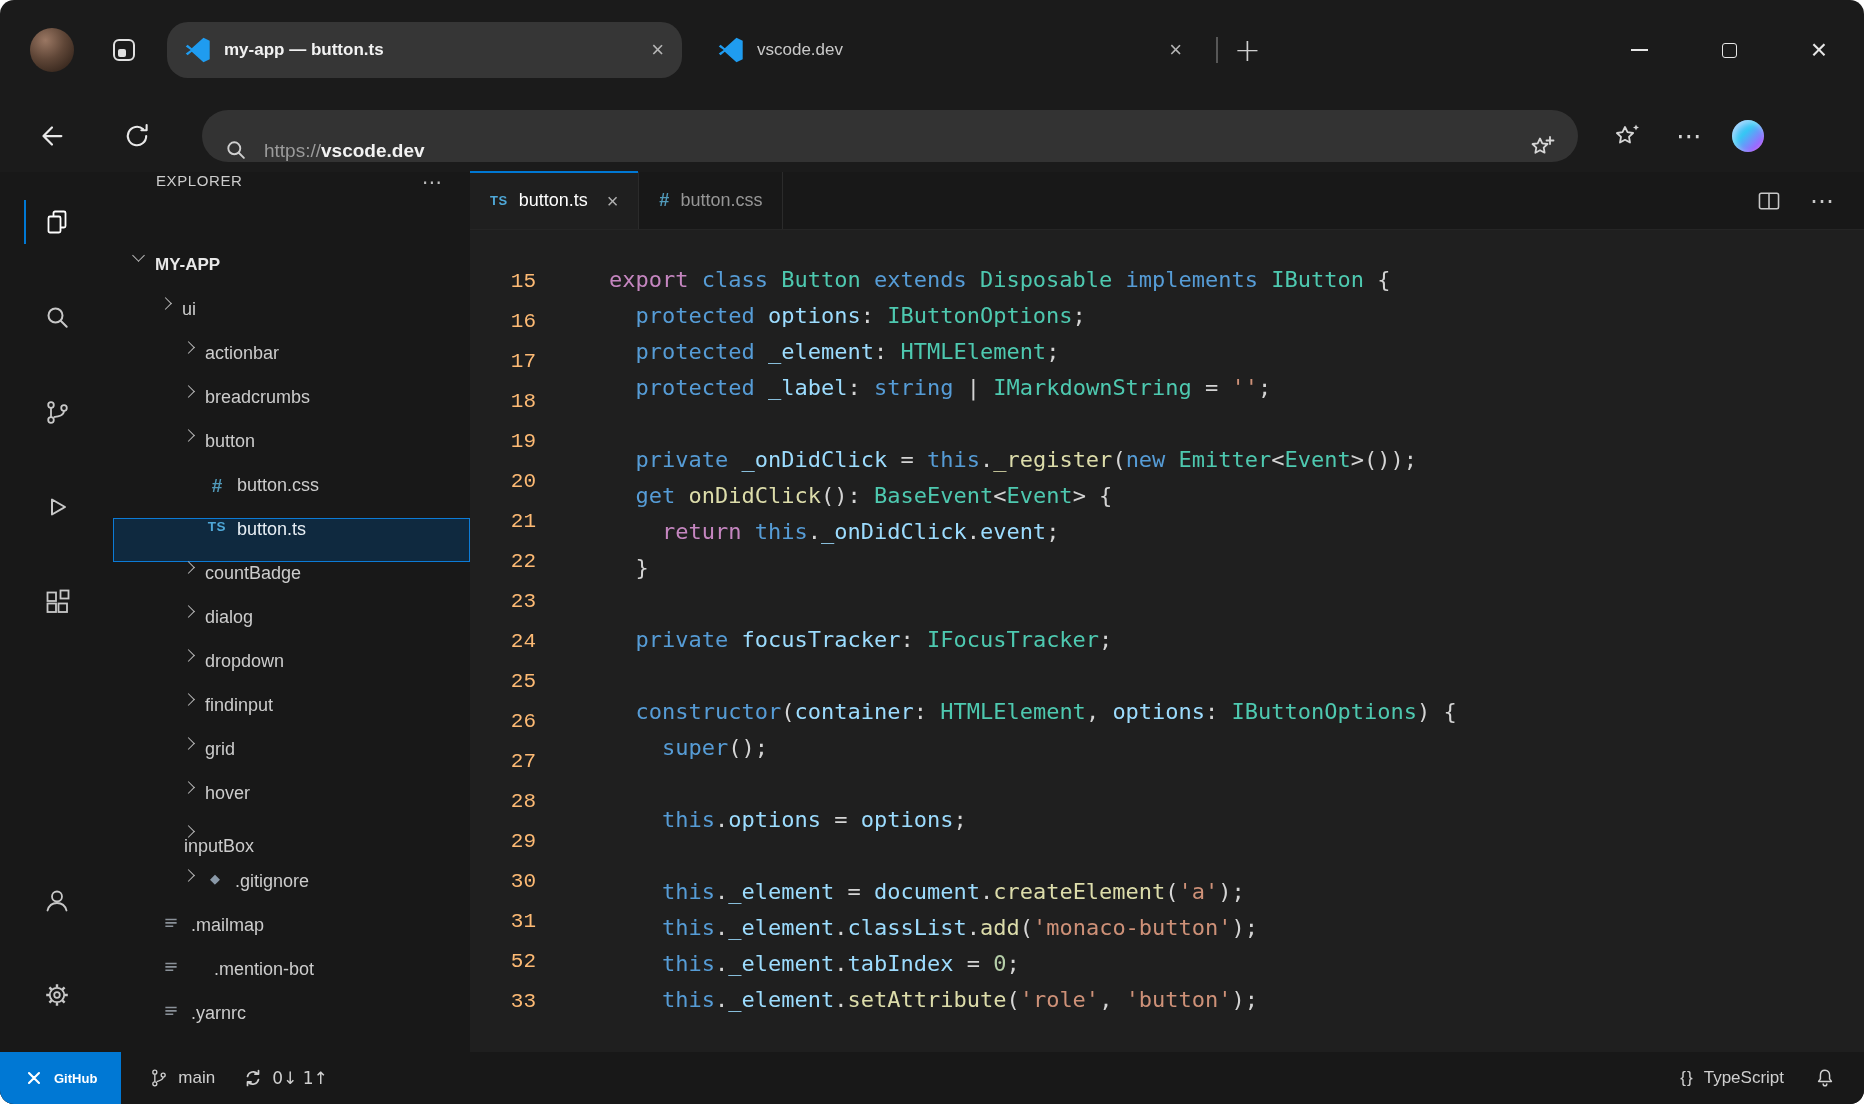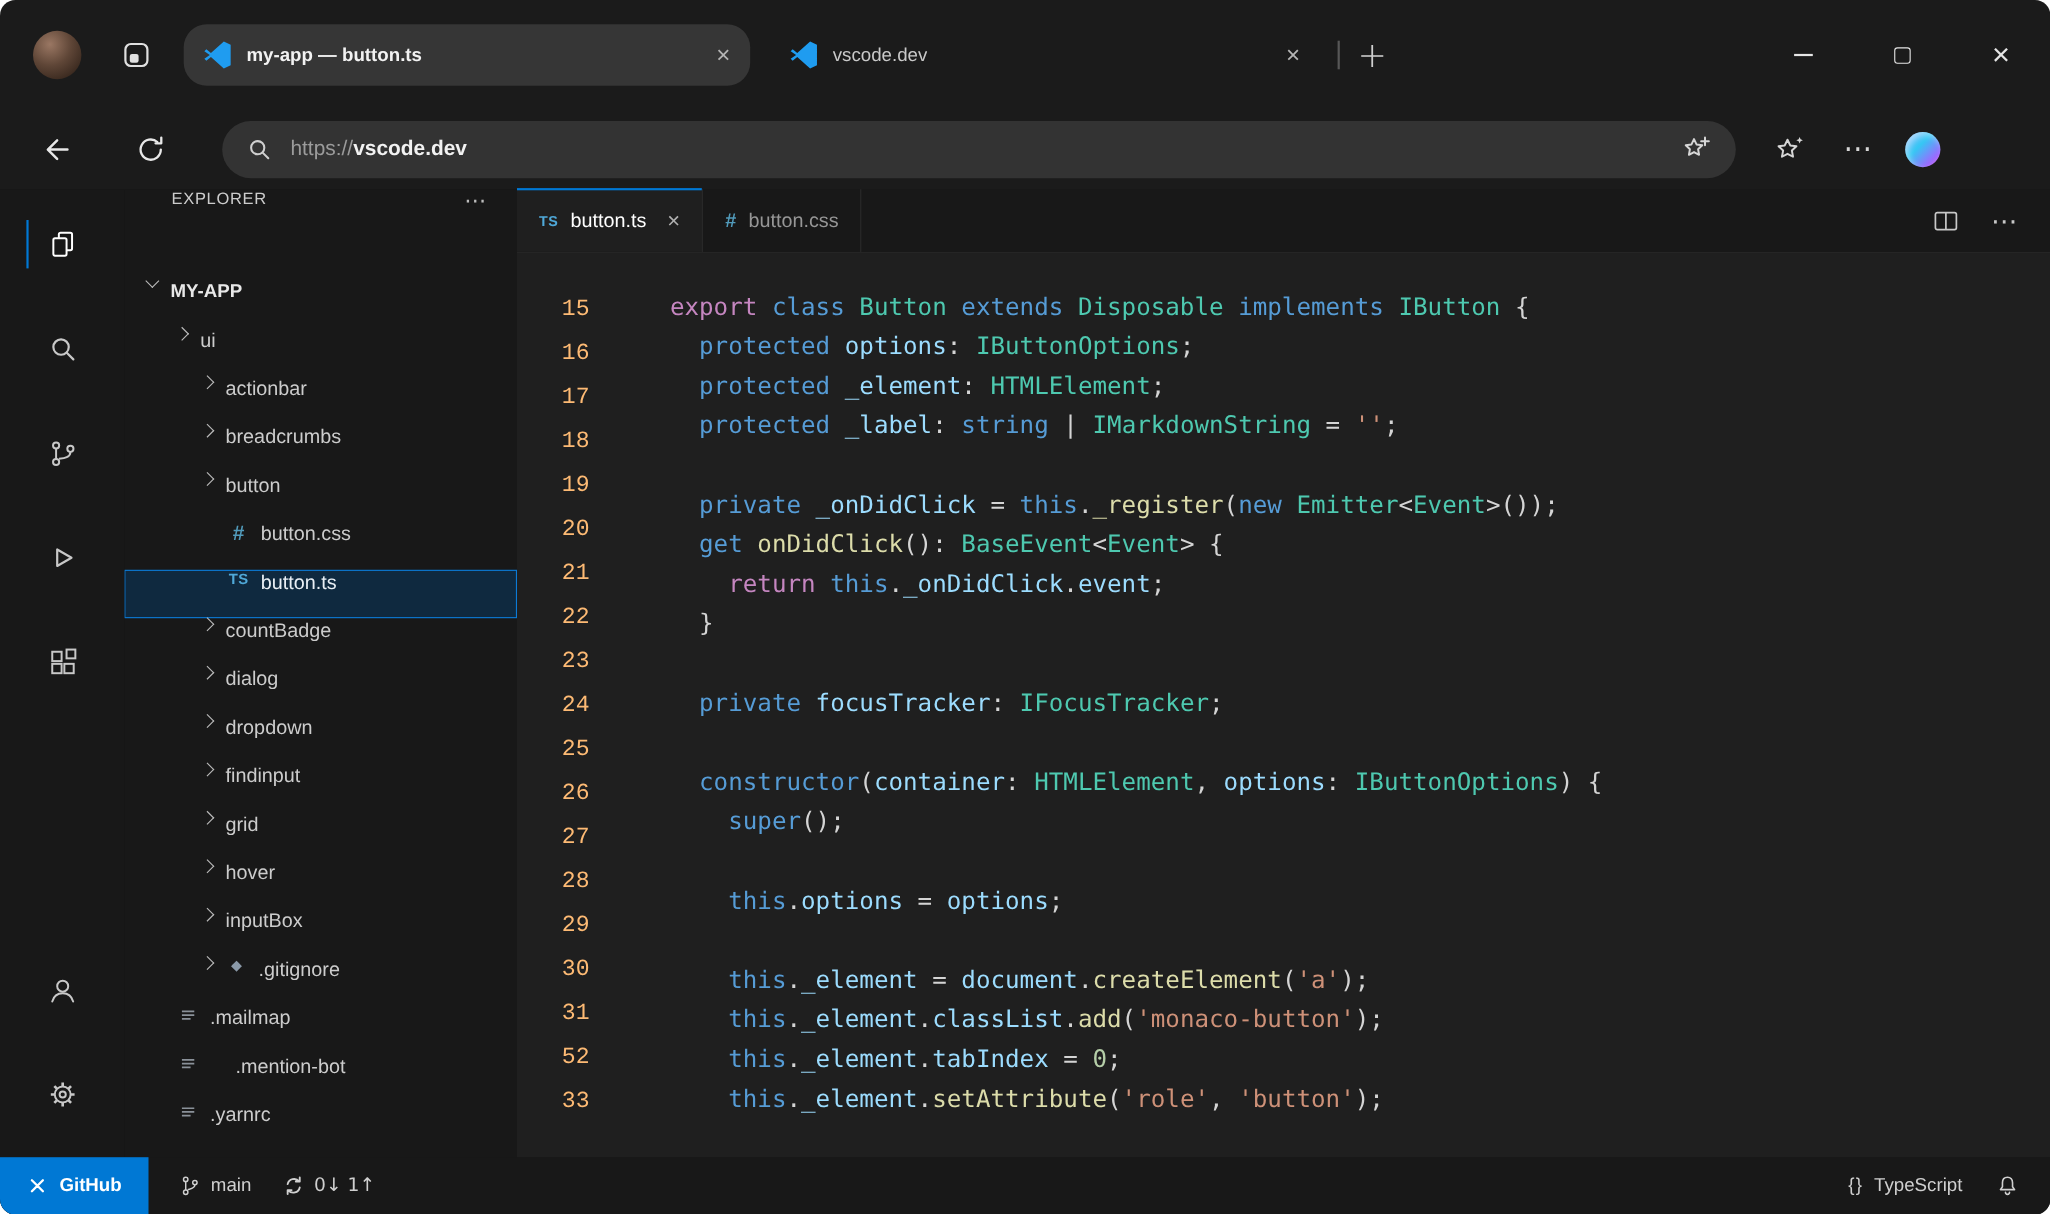--- a/index.html
+++ b/index.html
@@ -25,21 +25,21 @@
   .winbtn{width:90px;height:100%;display:flex;align-items:center;justify-content:center}
   .minbar{width:17px;height:2px;background:#e6e6e6}
   .maxbox{width:15px;height:15px;border:1.5px solid #e6e6e6;border-radius:3px}
   .closex{font-size:28px;color:#e6e6e6;line-height:1}
 
   
   .navbar{height:72px;flex:none;display:flex;align-items:center}
   .navbtn{width:46px;height:46px;display:flex;align-items:center;justify-content:center;flex:none}
   .navbtn.back{margin-left:28px}
   .navbtn.refresh{margin-left:40px}
-  .addressbar{margin-left:42px;width:1376px;height:52px;border-radius:26px;background:#333333;display:flex;align-items:center;padding:0 22px;gap:16px;flex:none}
+  .addressbar{margin-left:42px;width:1376px;height:52px;border-radius:26px;background:#333333;display:flex;align-items:flex-end;padding:0 22px;gap:16px;flex:none}
   .url{font-size:19px;white-space:nowrap}
   .url .scheme{color:#9b9b9b}
   .url .host{color:#f2f2f2;font-weight:700}
   .staradd{margin-left:auto;display:flex}
   .navicon{margin-left:34px;display:flex;flex:none}
   .copilot{width:32px;height:32px;border-radius:50%;margin-left:30px;flex:none;
     background:linear-gradient(135deg,#7fb0ff 0%,#35c7f4 40%,#9a6bff 78%,#e66ae0 100%);
     box-shadow:inset 3px 3px 6px rgba(255,255,255,.45)}
 
   
@@ -79,21 +79,21 @@
   .codewrap{flex:1;display:flex;overflow:hidden;padding-top:32px}
   .gutter{width:88px;flex:none;text-align:right;padding-right:22px}
   .gln{font-family:Liberation Mono, monospace;font-size:21px;line-height:40px;color:#fdba74}
   .code{padding-left:51px;overflow:hidden}
   .cline{font-family:"DejaVu Sans Mono",monospace;font-size:22px;line-height:36px;white-space:pre;color:#d4d4d4}
   .tk-k{color:#569cd6}.tk-c{color:#c586c0}.tk-t{color:#4ec9b0}.tk-v{color:#9cdcfe}
   .tk-f{color:#dcdcaa}.tk-s{color:#ce9178}.tk-n{color:#b5cea8}.tk-p{color:#d4d4d4}
 
   
   .statusbar{height:52px;flex:none;background:#181818;display:flex;align-items:center}
-  .remote{height:100%;background:#0078d4;display:flex;align-items:center;gap:10px;padding:0 24px;color:#ffffff;font-size:17px;font-weight:700}
+  .remote{height:100%;background:#0078d4;display:flex;align-items:center;gap:10px;padding:0 24px;color:#ffffff;font-size:13px;font-weight:700}
   .sitem{display:flex;align-items:center;gap:9px;color:#cfcfcf;font-size:17px;margin-left:28px}
   .sright{margin-left:auto;display:flex;align-items:center;gap:10px;padding-right:28px;color:#cfcfcf;font-size:17px}
   .langicon{letter-spacing:1px;font-weight:400}
   .bell{margin-left:20px;display:flex}
 </style>
 </head>
 <body>
 
 <div class="window">
 
@@ -286,21 +286,21 @@
             <span class="tlabel">findinput</span>
           </div>
           <div class="trow" style="padding-left: 70px;">
             <span class="chev"></span>
             <span class="tlabel">grid</span>
           </div>
           <div class="trow" style="padding-left: 70px;">
             <span class="chev"></span>
             <span class="tlabel">hover</span>
           </div>
-          <div class="trow" style="padding-left: 70px;">
+          <div class="trow" style="padding-left: 70px; flex-direction: column;">
             <span class="chev"></span>
             <span class="tlabel">inputBox</span>
           </div>
           <div class="trow" style="padding-left: 70px;">
             <span class="chev"></span>
             <span class="fic git">◆</span>
             <span class="tlabel">.gitignore</span>
           </div>
           <div class="trow" style="padding-left: 47px;">
             <svg class="fic" width="18" height="18" viewBox="0 0 16 16">

